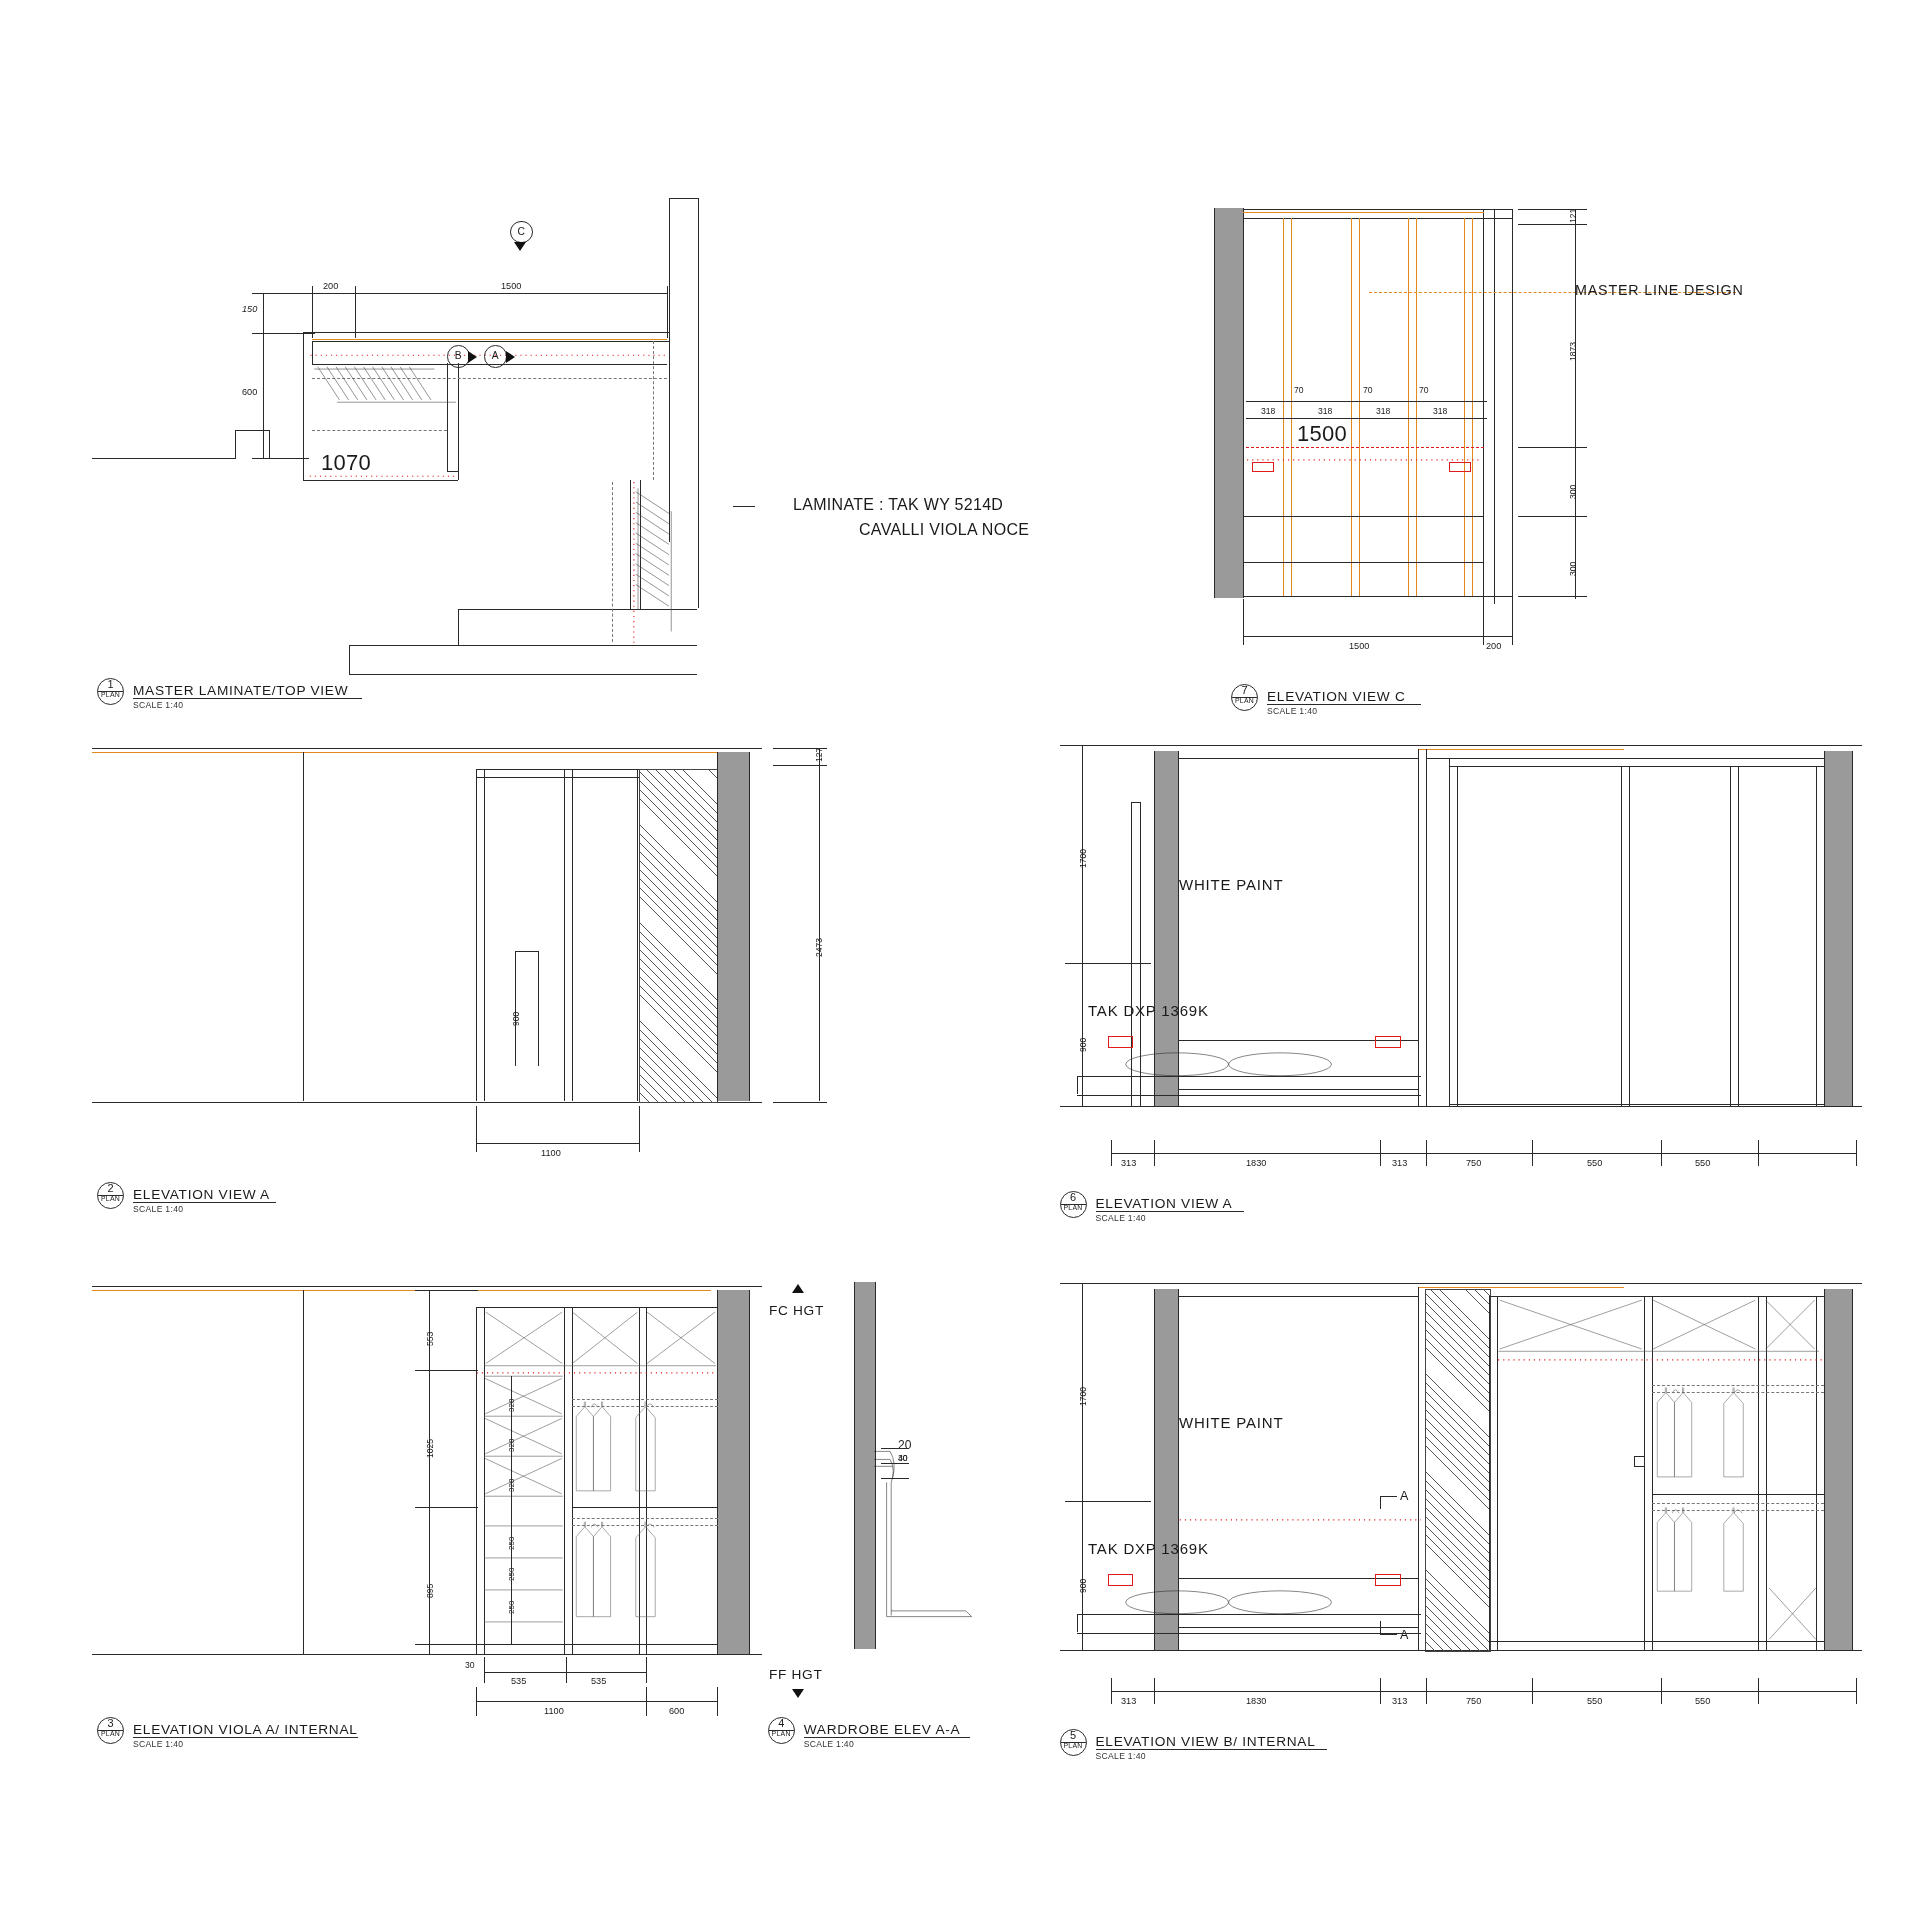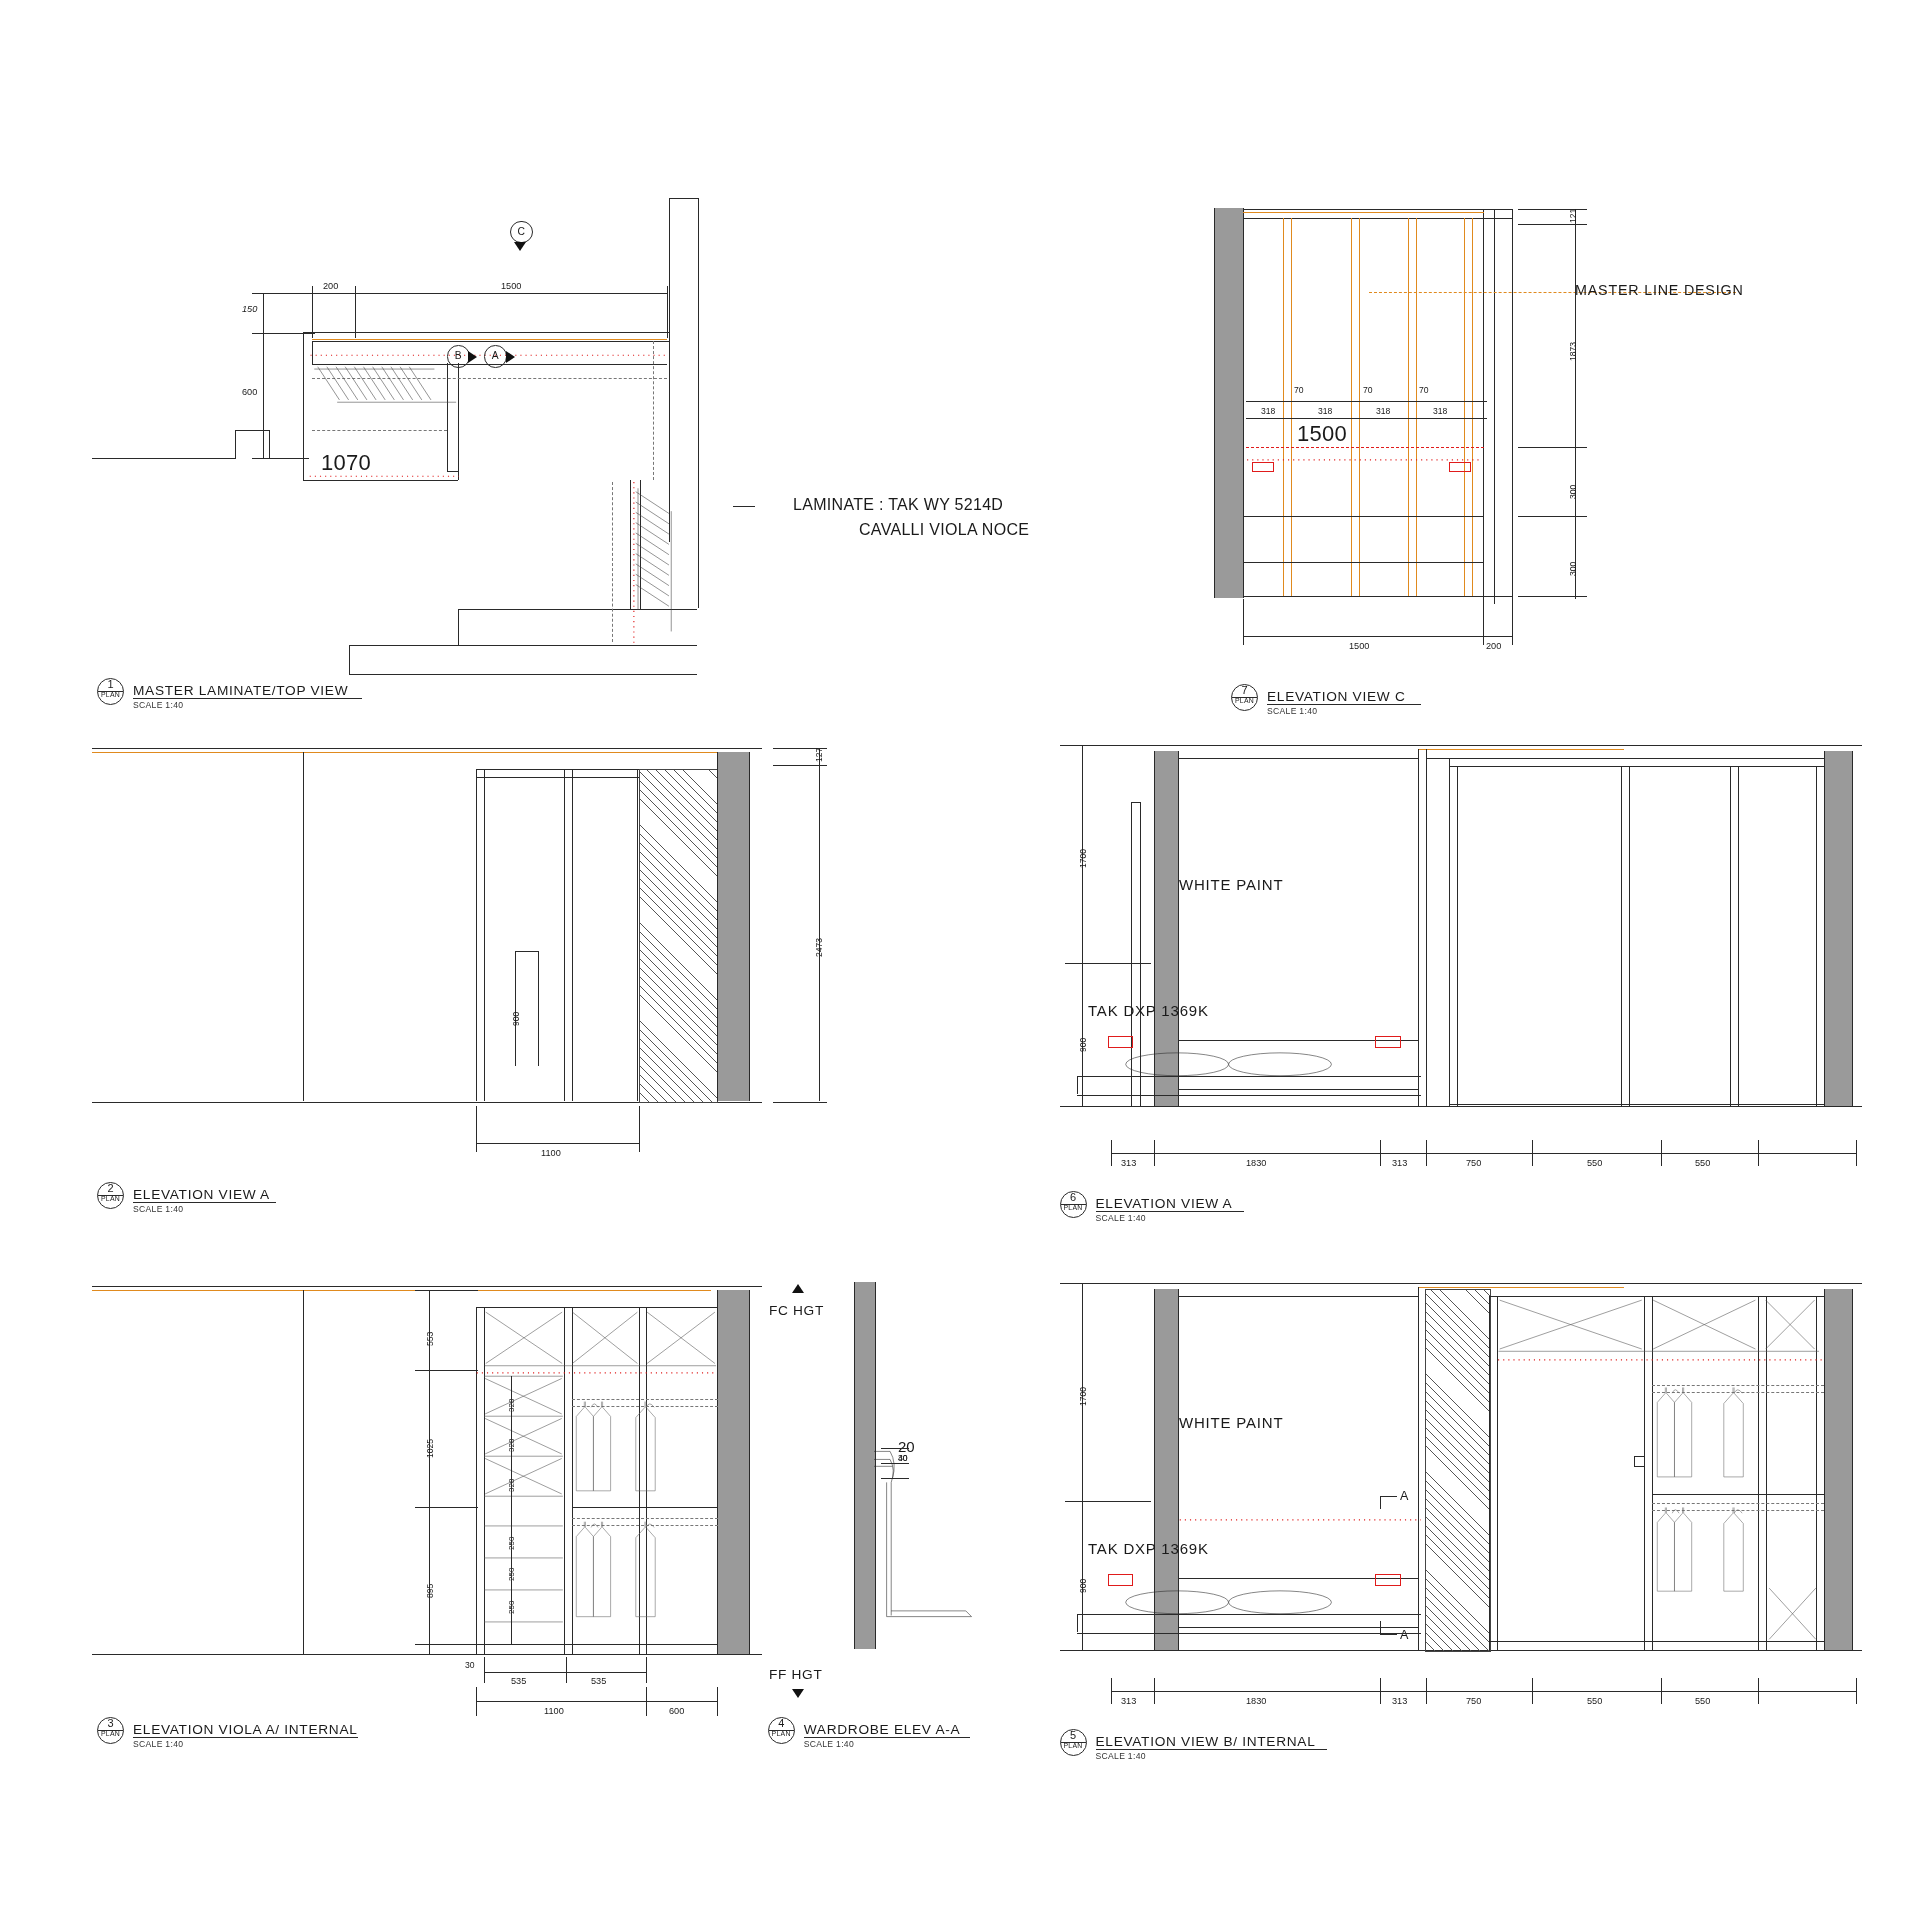--- a/index.html
+++ b/index.html
@@ -537,21 +537,21 @@
         <path d="M28 4 q12 20 4 48"></path>
         <path d="M28 18 q10 18 2 40"></path>
         <line x1="30" y1="58" x2="30" y2="290"></line>
         <line x1="22" y1="58" x2="22" y2="292"></line>
         <line x1="22" y1="292" x2="170" y2="292"></line>
         <line x1="30" y1="282" x2="160" y2="282"></line>
         <line x1="160" y1="282" x2="170" y2="292"></line>
       </g>
     </svg>
 
-    <div class="dimtxt xs" style="left:136px;top:172px;font-size:15px;">20</div>
+    <div class="dimtxt xs" style="left:136px;top:172px;font-size:12px;">20</div>
     <div class="dimtxt xs" style="left:136px;top:187px;font-size:8.6px;">30</div>
     <div class="dimtxt xs" style="left:136px;top:187px;font-size:8.6px;text-align:center;">40</div>
     <div class="ln h" style="left:119px;top:182px;width:27.5px;"></div>
     <div class="ln h" style="left:119px;top:197px;width:27.5px;"></div>
     <div class="ln h" style="left:119px;top:212px;width:27.5px;"></div>
 
     <div class="txt" style="left:6.9px;top:401px;font-size:13.7px;letter-spacing:0.7px;">FF  HGT</div>
     <div class="tri-d" style="left:30px;top:423px;"></div>
 
     <div class="title" style="left:5.7px;top:458px;">

